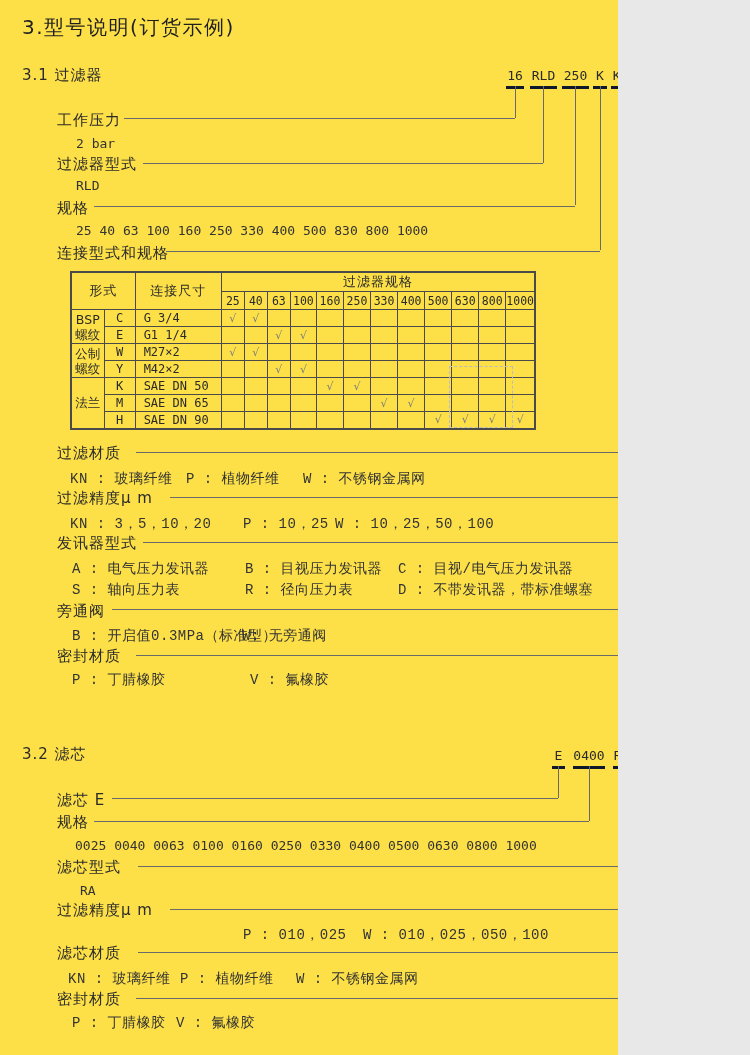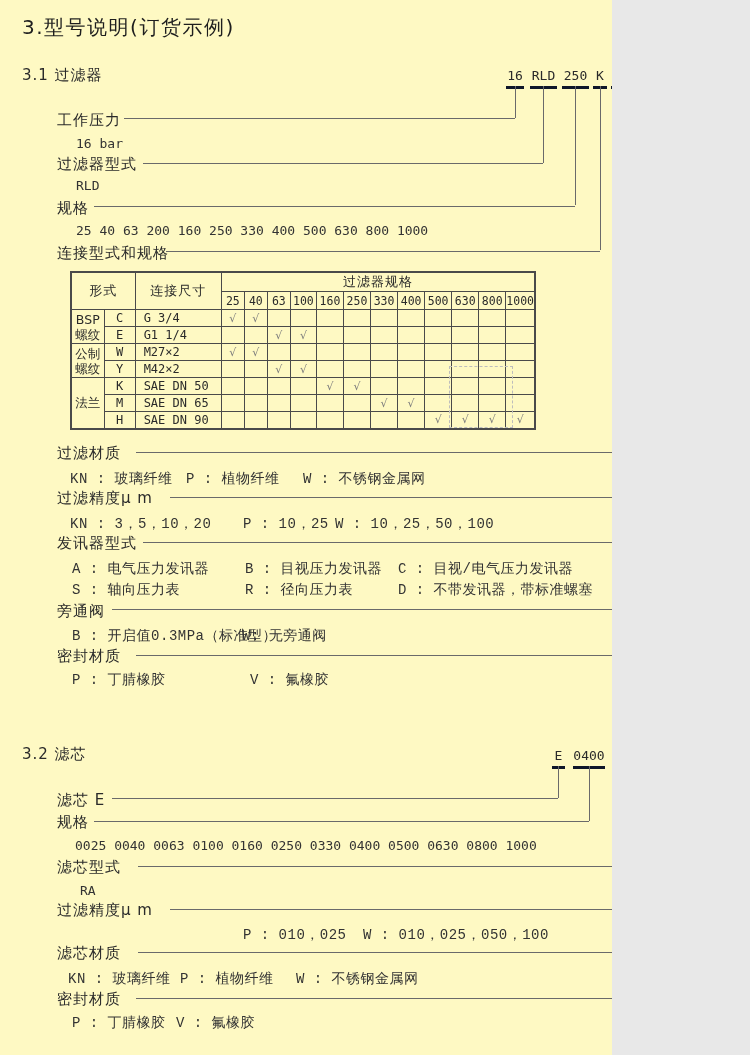--- a/index.html
+++ b/index.html
@@ -1,22 +1,23 @@
 <!DOCTYPE html>
 <html><head>
 <meta charset="utf-8">
 <style>
   html,body{margin:0;padding:0;background:#e8e8e8;}
   .page{
     position:relative;
     width:612px;height:1055px;
-    background:#fef9c3;
+    background:#fde047;
     font-family:"DejaVu Sans",sans-serif;
     color:#2a2a2a;
     overflow:hidden;
+    padding-left:6px;
   }
   .abs{position:absolute;}
   .title{font-size:20px;letter-spacing:1.5px;color:#1e1e1e;}
   .heading{font-size:15px;letter-spacing:1px;}
   .lbl{font-size:15px;letter-spacing:1px;white-space:nowrap;}
   .item{font-size:14px;letter-spacing:0.5px;white-space:nowrap;color:#333;font-family:Liberation Mono, monospace;}
   .mono{font-family:"DejaVu Sans Mono",monospace;font-size:13px;white-space:nowrap;color:#333;}
   .cp{
     font-family:"DejaVu Sans Mono",monospace;
     font-size:13px;color:#2a2a2a;
@@ -69,29 +70,29 @@
   <div class="abs vl" style="left:575px;top:86px;height:119px;"></div>
   <div class="abs vl" style="left:600px;top:86px;height:164px;"></div>
   <div class="abs vl" style="left:620px;top:86px;height:366px;"></div>
   <div class="abs vl" style="left:645px;top:86px;height:411px;"></div>
   <div class="abs vl" style="left:664px;top:86px;height:456px;"></div>
   <div class="abs vl" style="left:681px;top:86px;height:522px;"></div>
   <div class="abs vl" style="left:697px;top:86px;height:569px;"></div>
 
   <div class="abs lbl" style="left:57px;top:111px;">工作压力</div>
   <div class="abs hl" style="left:124px;top:118px;width:391px;"></div>
-  <div class="abs mono" style="left:76px;top:136px;">16 bar</div>
+  <div class="abs mono" style="left:76px;top:136px;">2 bar</div>
 
   <div class="abs lbl" style="left:57px;top:155px;">过滤器型式</div>
   <div class="abs hl" style="left:143px;top:163px;width:400px;"></div>
   <div class="abs mono" style="left:76px;top:178px;">RLD</div>
 
   <div class="abs lbl" style="left:57px;top:199px;">规格</div>
   <div class="abs hl" style="left:94px;top:206px;width:481px;"></div>
-  <div class="abs mono" style="left:76px;top:223px;">25 40 63 200 160 250 330 400 500 630 800 1000</div>
+  <div class="abs mono" style="left:76px;top:223px;">25 40 63 100 160 250 330 400 500 830 800 1000</div>
 
   <div class="abs lbl" style="left:57px;top:244px;">连接型式和规格</div>
   <div class="abs hl" style="left:166px;top:251px;width:434px;"></div>
 
   <table class="conn abs" style="left:70px;top:271px;width:466px;">
     <colgroup>
       <col style="width:33px">
         <col style="width:31px">
         <col style="width:86px">
       <col style="width:23px">

